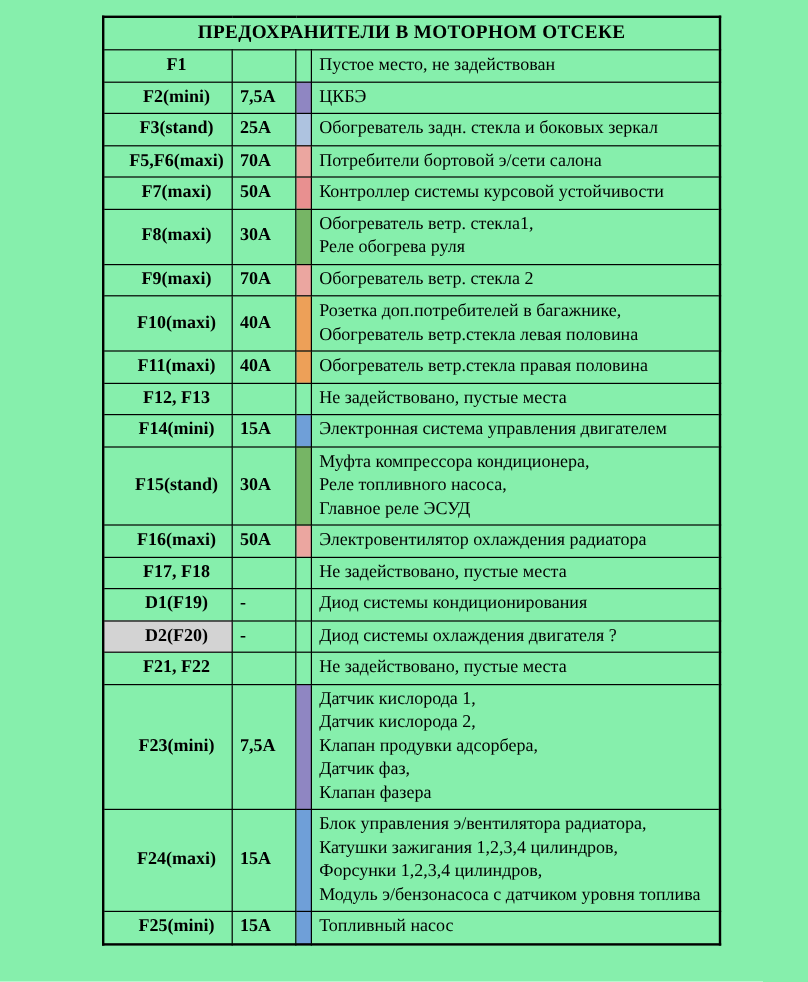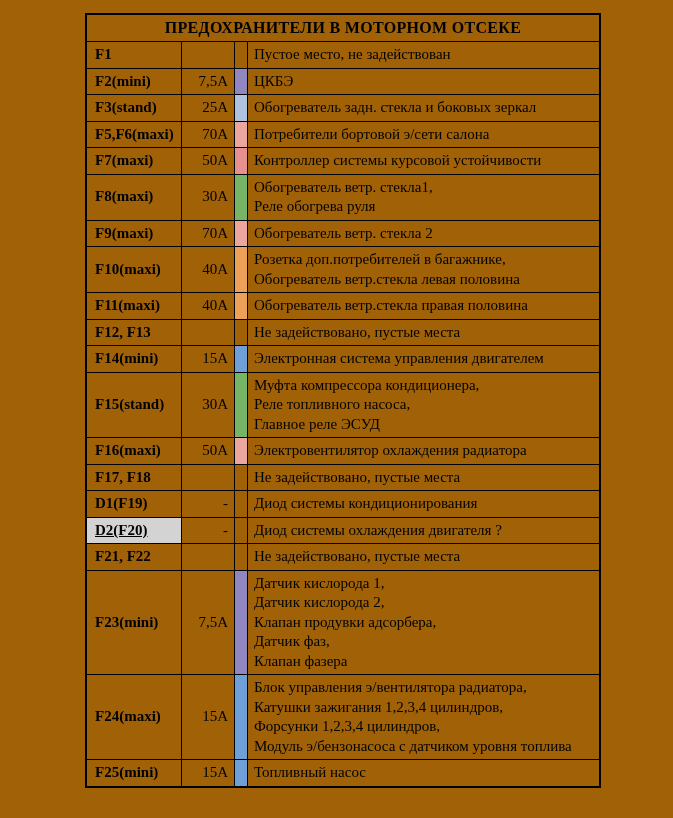--- a/index.html
+++ b/index.html
@@ -4,21 +4,21 @@
 <style>
   html, body {
     margin: 0;
     padding: 0;
     background: #ffffff;
     font-family: "Liberation Serif", serif;
   }
   .page {
     width: 673px;
     height: 818px;
-    background: #a16207;
+    background: #86efac;
     box-sizing: border-box;
     padding: 13px 0 0 85px;
   }
   table.fuse-table {
     border-collapse: collapse;
     width: 516px;
     border: 2px solid #000;
   }
   .fuse-table th, .fuse-table td {
     border: 1px solid #000;
@@ -32,38 +32,37 @@
   }
   .fuse-table td {
     font-size: 15px;
     padding: 3px 6px;
     vertical-align: middle;
     line-height: 1.3;
   }
   td.fuse {
     font-weight: bold;
     width: 80px;
+    text-align: center;
+    padding-left: 20px;
+  }
+  td.amp {
+    font-weight: bold;
+    width: 40px;
     text-align: left;
-    padding-left: 8px;
-  }
-  td.amp {
-    font-weight: normal;
-    width: 40px;
-    text-align: right;
   }
   td.strip {
     width: 12px;
     padding: 0;
   }
   td.desc {
     white-space: pre-line;
   }
   td.fuse.shaded {
     background: #d3d3d3;
-    text-decoration: underline;
   }
 </style>
 </head>
 <body>
 
 <div class="page">
   <table class="fuse-table">
     <thead>
       <tr>
         <th class="table-title" colspan="4">ПРЕДОХРАНИТЕЛИ В МОТОРНОМ ОТСЕКЕ</th>

